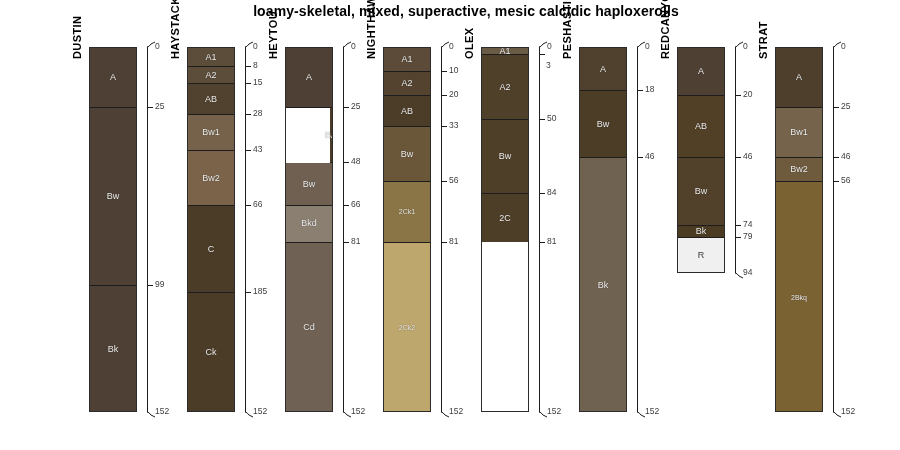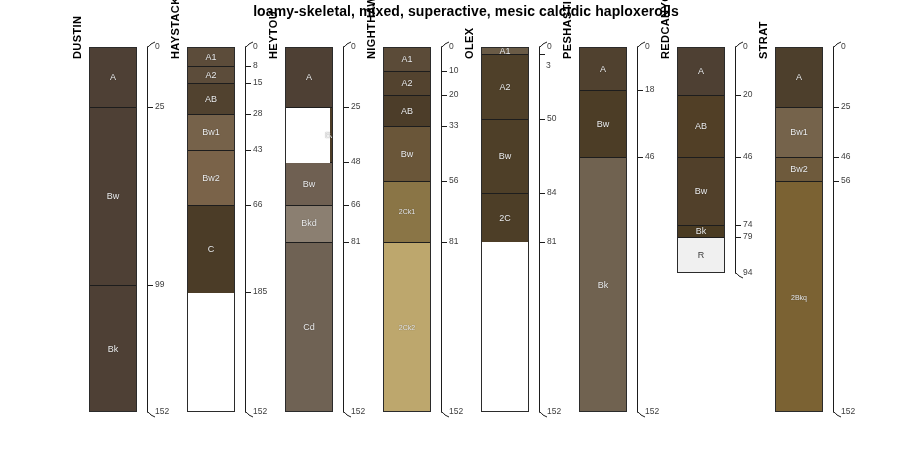--- a/index.html
+++ b/index.html
@@ -141,20 +141,23 @@
             <span class="hlabel">AB</span>
           </div>
           <div class="horizon" style="top: 67.2368px; height: 36.0197px; background: rgb(118, 98, 74);">
             <span class="hlabel">Bw1</span>
           </div>
           <div class="horizon" style="top: 103.257px; height: 55.2303px; background: rgb(122, 99, 73);">
             <span class="hlabel">Bw2</span>
           </div>
           <div class="horizon" style="top: 158.487px; height: 86.4474px; background: rgb(75, 60, 39);">
             <span class="hlabel">C</span>
+          </div>
+          <div class="horizon" style="top: 244.934px; height: 120.066px; background: rgb(75, 60, 39); border-bottom: none;">
+            <span class="hlabel">Ck</span>
           </div>
         </div>
         <div class="axis" style="left: 229px; top: 47px; height: 365px;"></div>
         <svg class="leader" width="12" height="10" style="left: 229px; top: 41px;">
           <path d="M0,6 Q2,6 4,3 L8,1" stroke="#1d1d1d" fill="none" stroke-width="1"></path>
         </svg>
         <div class="tlabel" style="left: 237px; top: 42px;">0</div>
         <div class="tick" style="left: 229px; top: 66.2105px; width: 6px;"></div>
         <div class="tlabel" style="left: 237px; top: 61.2105px;">8</div>
         <div class="tick" style="left: 229px; top: 83.0197px; width: 6px;"></div>

